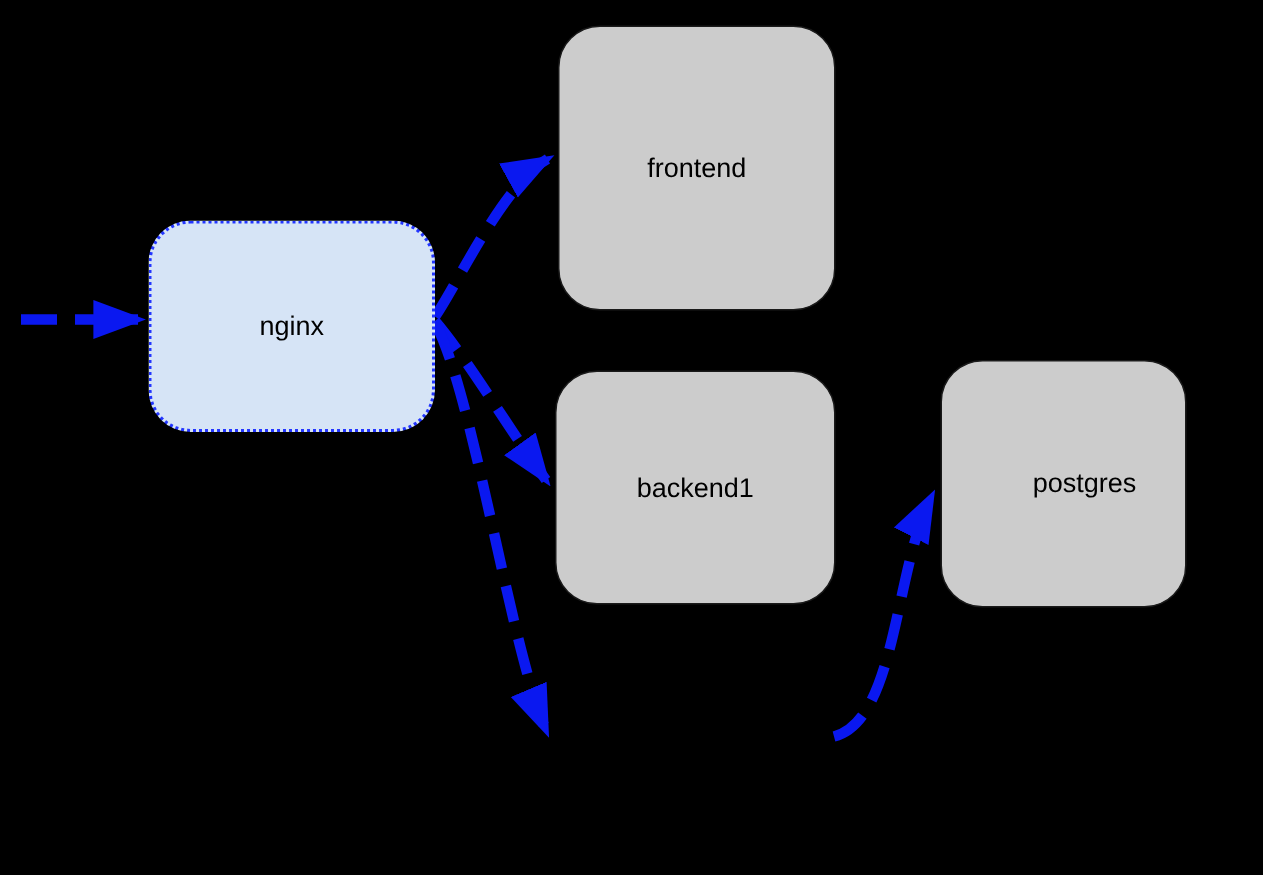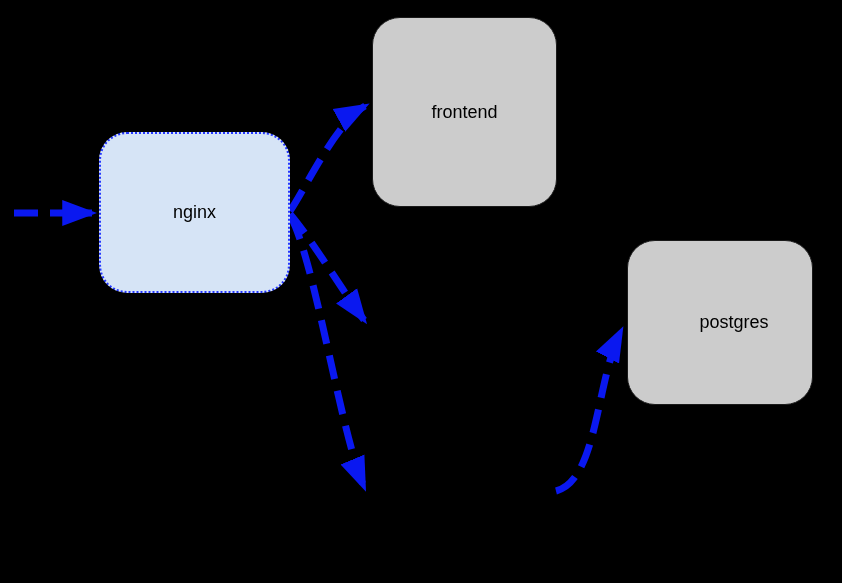--- a/index.html
+++ b/index.html
@@ -70,27 +70,30 @@
         <path d="M0,1.3 L10,5 L0,8.7 Z" style="fill: var(--edge-color);"></path>
       </marker>
     </defs>
     <path class="edge" d="M14,213 L92,213" marker-end="url(#arrowhead)"></path>
     <path class="edge" d="M290,211 C303,193 336,122 365,106" marker-end="url(#arrowhead)"></path>
     <path class="edge" d="M290,214 C312,240 338,284 364,320" marker-end="url(#arrowhead)"></path>
     <path class="edge" d="M291,217 C316,266 340,430 364,487" marker-end="url(#arrowhead)"></path>
     <path class="edge" d="M556,491 C598,480 596,380 621,331" marker-end="url(#arrowhead)"></path>
   </svg>
 
-  <div class="node highlight" style="left:99px; top:132px; width:191px; height:161px;">
+  <div class="node highlight" style="left:99px; top:147px; width:191px; height:141px;">
     <span class="label">nginx</span>
   </div>
 
   <div class="node default" style="left:372px; top:17px; width:185px; height:190px;">
     <span class="label">frontend</span>
   </div>
 
+  <div class="node default" style="left:370px; top:247px; width:187px; height:156px;">
+    <span class="label">backend1</span>
+  </div>
 
 
-  <div class="node default" style="left:627px; top:240px; width:186px; height:165px;padding-left:28px;">
+  <div class="node default" style="left:627px; top:240px; width:164px; height:165px;padding-left:28px;">
     <span class="label">postgres</span>
   </div>
 
 </div>
 
 </body></html>

